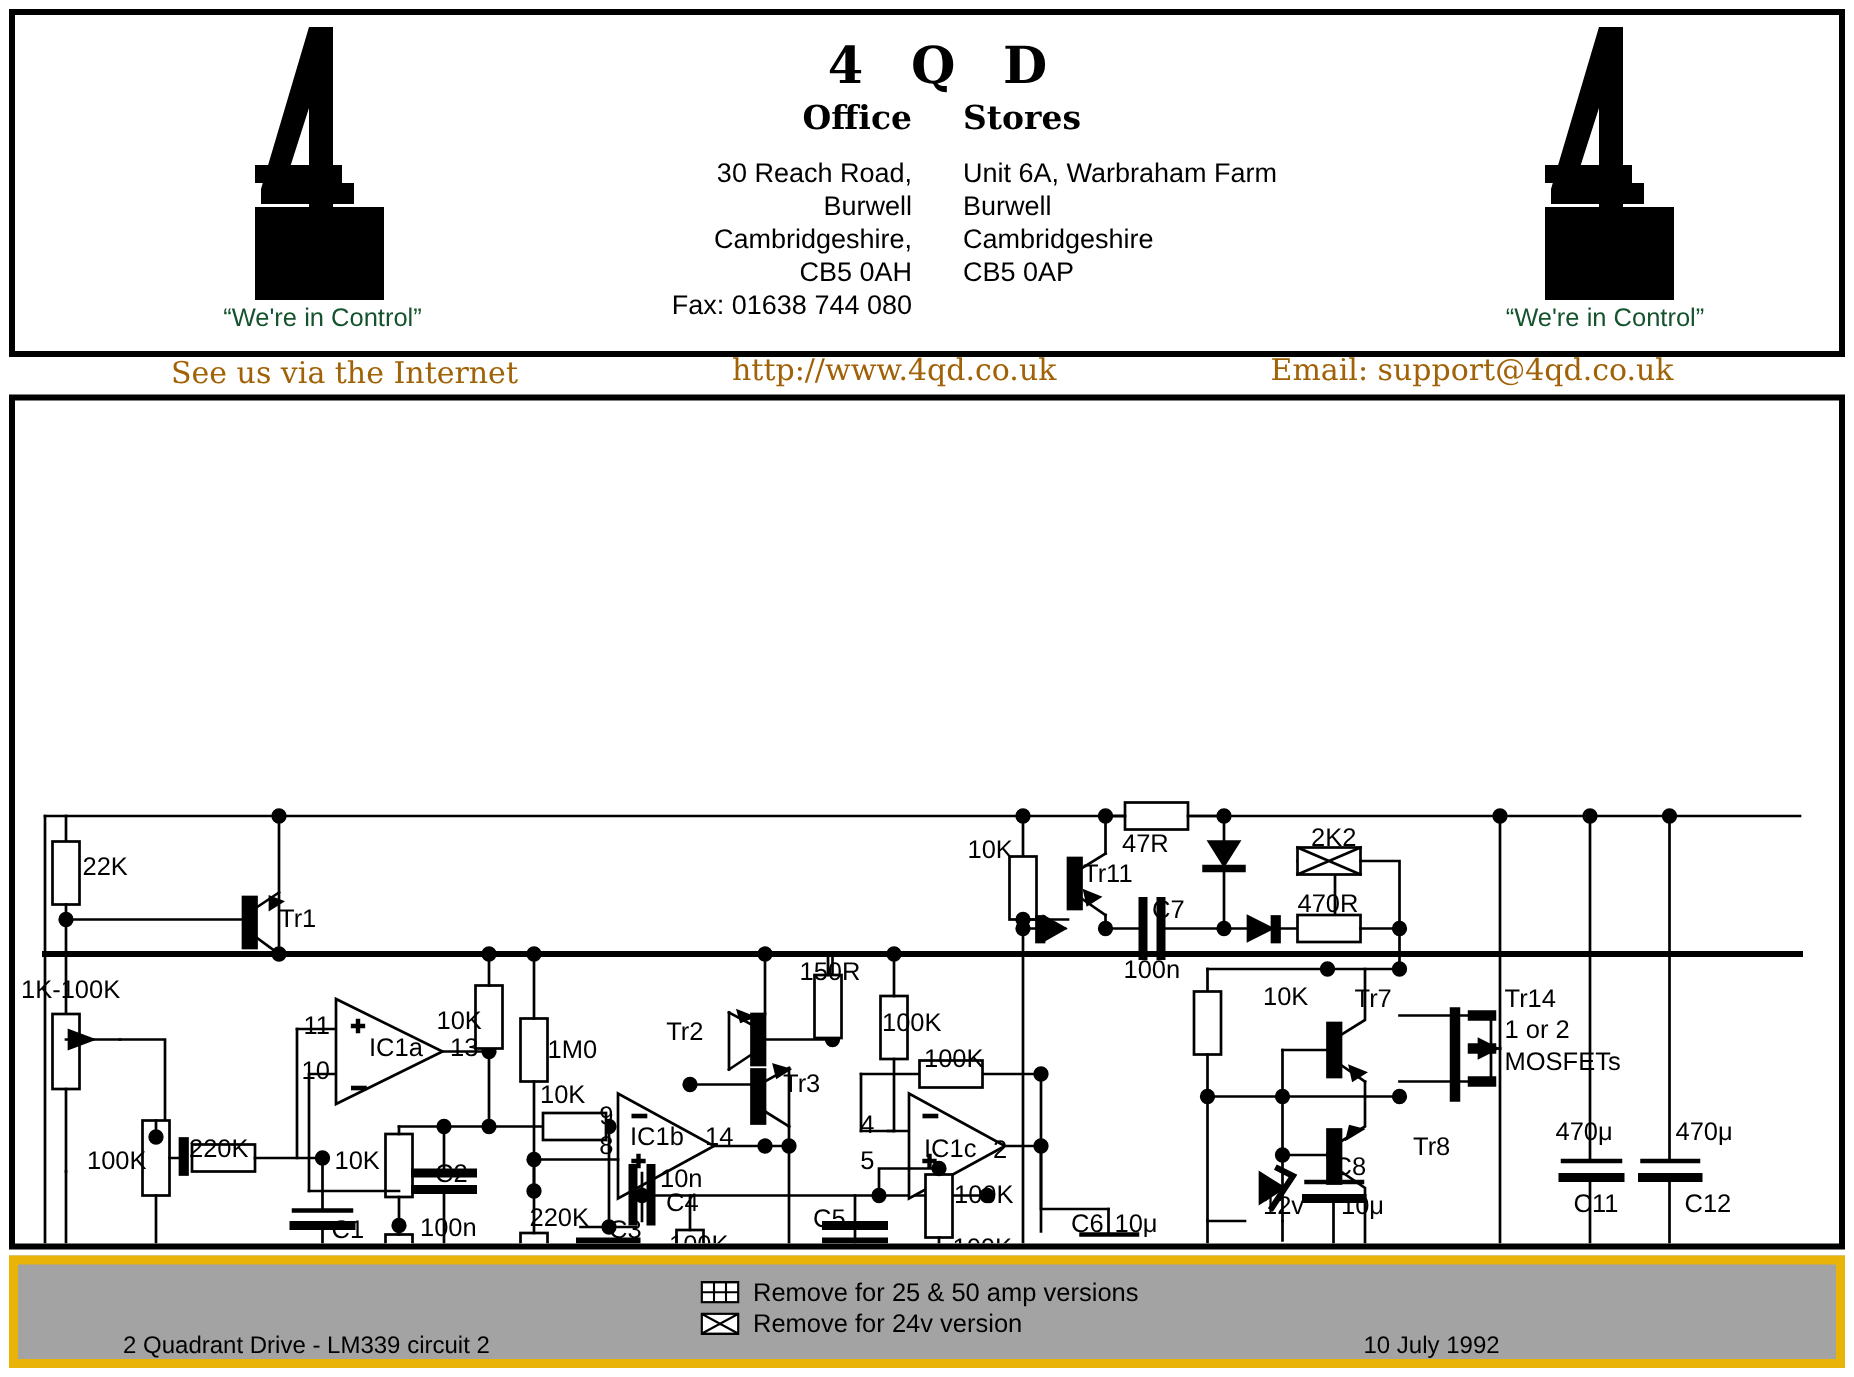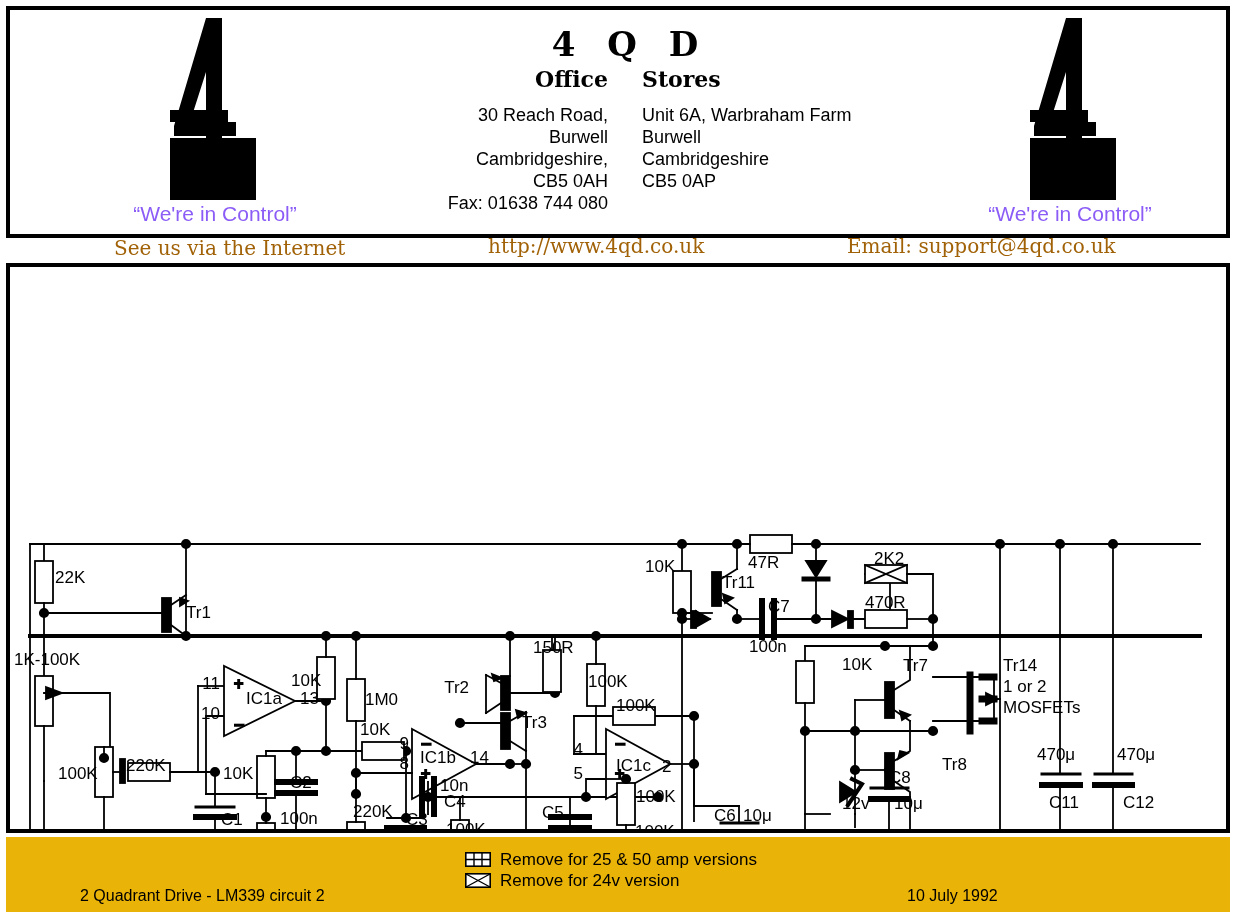--- a/index.html
+++ b/index.html
@@ -23,22 +23,22 @@
     left: 6px; top: 6px;
     width: 1224px; height: 232px;
     border: 4px solid #000;
     box-sizing: border-box;
     background: #fff;
   }
   .logo-left  { position: absolute; left: 100px;  top: 4px;  width: 200px; height: 190px; }
   .logo-right { position: absolute; left: 960px;  top: 4px;  width: 200px; height: 190px; }
   .tagline {
     position: absolute;
-    font-size: 21px;
-    color: #8b5cf6;
+    font-size: 17px;
+    color: #14532d;
     white-space: nowrap;
   }
   .tagline-left  { left: 110px;  top: 192px; width: 190px; text-align: center; }
   .tagline-right { left: 965px;  top: 192px; width: 190px; text-align: center; }
   .script-line {
     position: absolute;
     font-family: "DejaVu Serif", serif;
     font-size: 20px;
     color: #a16207;
     white-space: nowrap;
@@ -85,23 +85,23 @@
     background: #fff;
     overflow: hidden;
   }
   #schem-svg { position: absolute; left: 0; top: 0; }
 
   
   #footer-panel {
     position: absolute;
     left: 6px; top: 837px;
     width: 1224px; height: 75px;
-    border: 4px solid #eab308;
+    border: 6px solid #eab308;
     box-sizing: border-box;
-    background: #eab308;
+    background: #a3a3a3;
   }
   #legend-box { position: absolute; left: 455px; top: 8px; }
   .legend-row {
     display: flex;
     align-items: center;
     height: 21px;
     font-size: 17px;
     color: #000;
     white-space: nowrap;
   }

